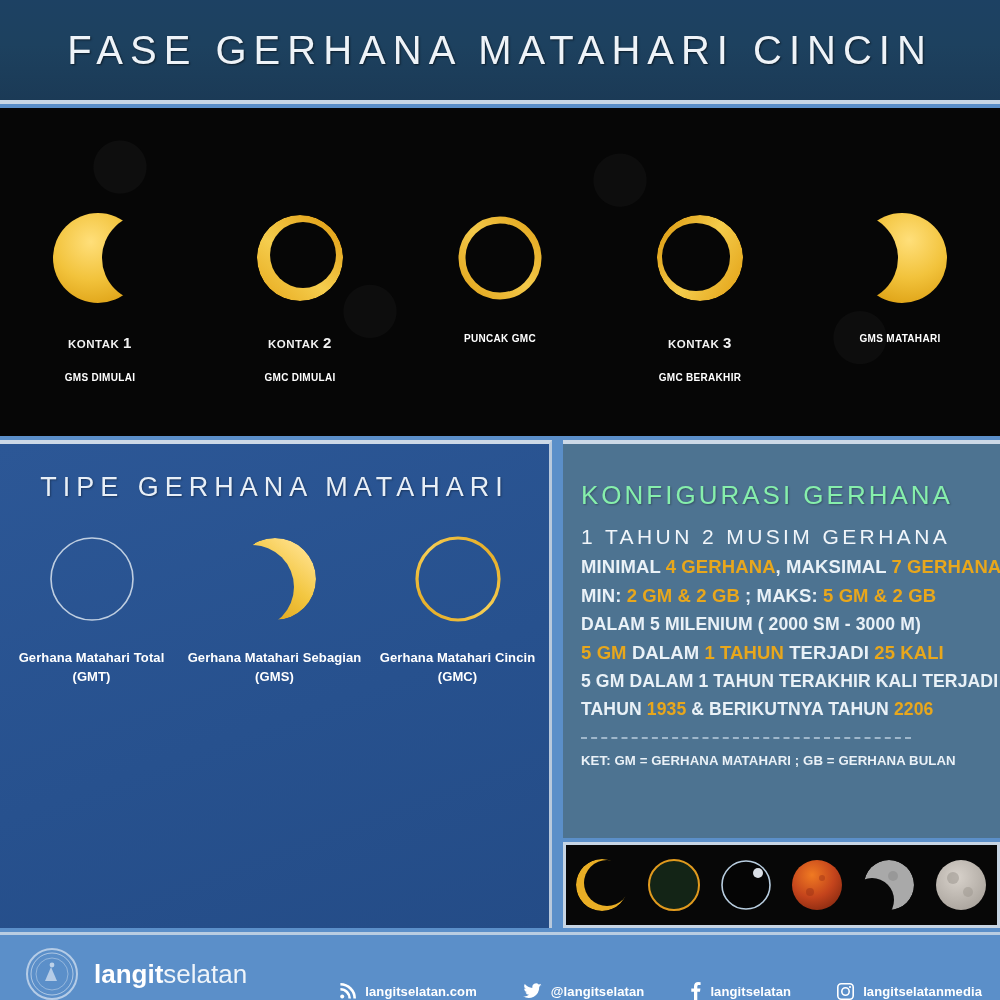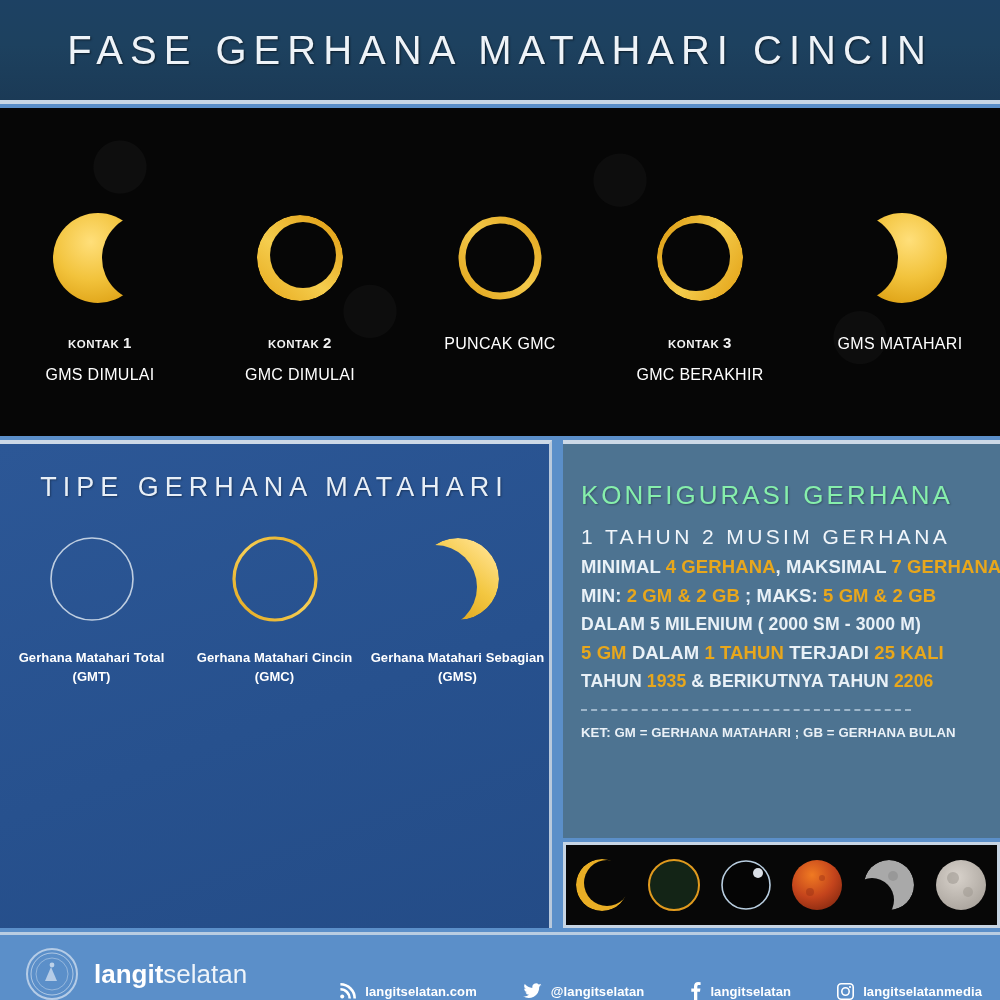--- a/index.html
+++ b/index.html
@@ -44,22 +44,22 @@
   }
   .phase { width:200px; padding-top:98px; text-align:center; position:relative; }
   .orb-wrap { height:104px; display:flex; align-items:center; justify-content:center; }
   .ph-cap { margin-top:22px; line-height:1.45; }
   .ph-cap .k {
     color:#f2f2f2; font-size:11.5px; font-weight:700; letter-spacing:.5px;
     text-transform:uppercase;
   }
   .ph-cap .k b { font-size:15px; font-weight:700; }
   .ph-cap .d {
-    color:#ffffff; font-size:16px; font-weight:400; letter-spacing:.3px;
-    margin-top:9px;
+    color:#ffffff; font-size:10px; font-weight:700; letter-spacing:.3px;
+    margin-top:17px;
   }
 
   
   .typepanel {
     position:absolute; left:0; top:440px; width:552px; height:488px;
     background:linear-gradient(160deg,#2c5796 0%,#27518e 55%,#244c87 100%);
     border-top:4px solid #cdd9e7;
     border-right:3px solid #b9c9dc;
   }
   .typepanel h2 {
@@ -281,57 +281,57 @@
         <div class="tlab">
           <span>Gerhana Matahari Total</span><br>
           <span>(GMT)</span>
         </div>
       </div>
 
       <div class="type">
         <div class="ticon">
           <svg width="96" height="96" viewBox="0 0 96 96">
             <defs>
-              <linearGradient id="tring" x1="0%" y1="100%" x2="100%" y2="0%">
-                <stop offset="0%" stop-color="#e3a61c"></stop>
-                  <stop offset="50%" stop-color="#f6cf55"></stop>
-                <stop offset="100%" stop-color="#e3a61c"></stop>
-              </linearGradient>
-            </defs>
-            <circle cx="48" cy="48" r="41" fill="none" stroke="url(#tring)" stroke-width="3.2"></circle>
-          </svg>
-        </div>
-        <div class="tlab">
-          <span>Gerhana Matahari Cincin</span><br>
-          <span>(GMC)</span>
-        </div>
-      </div>
-
-      <div class="type">
-        <div class="ticon">
-          <svg width="96" height="96" viewBox="0 0 96 96">
-            <defs>
               <linearGradient id="cres" x1="20%" y1="90%" x2="85%" y2="10%">
                 <stop offset="0%" stop-color="#dda017"></stop>
                   <stop offset="55%" stop-color="#f3c741"></stop>
                 <stop offset="100%" stop-color="#ffe08a"></stop>
               </linearGradient>
               <mask id="mkC">
                 <circle cx="48" cy="48" r="41" fill="#fff"></circle>
                 <circle cx="25" cy="56" r="42" fill="#000"></circle>
               </mask>
             </defs>
             <circle cx="48" cy="48" r="41" fill="url(#cres)" mask="url(#mkC)"></circle>
           </svg>
         </div>
         <div class="tlab">
           <span>Gerhana Matahari Sebagian</span><br>
           <span>(GMS)</span>
         </div>
       </div>
+
+      <div class="type">
+        <div class="ticon">
+          <svg width="96" height="96" viewBox="0 0 96 96">
+            <defs>
+              <linearGradient id="tring" x1="0%" y1="100%" x2="100%" y2="0%">
+                <stop offset="0%" stop-color="#e3a61c"></stop>
+                  <stop offset="50%" stop-color="#f6cf55"></stop>
+                <stop offset="100%" stop-color="#e3a61c"></stop>
+              </linearGradient>
+            </defs>
+            <circle cx="48" cy="48" r="41" fill="none" stroke="url(#tring)" stroke-width="3.2"></circle>
+          </svg>
+        </div>
+        <div class="tlab">
+          <span>Gerhana Matahari Cincin</span><br>
+          <span>(GMC)</span>
+        </div>
+      </div>
     </div>
 
   </div>
 
   <div class="confpanel">
     <h2>KONFIGURASI GERHANA</h2>
     <div class="conf-lead">1 TAHUN 2 MUSIM GERHANA</div>
 
     <div class="conf-line">
       <span>MINIMAL </span><span class="gold">4 GERHANA</span><span>, MAKSIMAL </span><span class="gold">7 GERHANA</span>
@@ -340,20 +340,21 @@
     <div class="conf-line">
       <span>MIN: </span><span class="gold">2 GM &amp; 2 GB</span><span> ; MAKS: </span><span class="gold">5 GM &amp; 2 GB</span>
     </div>
 
     <div class="conf-line sm">DALAM 5 MILENIUM ( 2000 SM - 3000 M)</div>
 
     <div class="conf-line">
       <span class="gold">5 GM</span><span> DALAM </span><span class="gold">1 TAHUN</span><span> TERJADI </span><span class="gold">25 KALI</span>
     </div>
 
+    <div class="conf-line sm">5 GM DALAM 1 TAHUN TERAKHIR KALI TERJADI</div>
 
     <div class="conf-line sm">
       <span>TAHUN </span><span class="gold">1935</span><span> &amp; BERIKUTNYA TAHUN </span><span class="gold">2206</span>
     </div>
 
     <div class="conf-dash"></div>
     <div class="conf-ket">KET: GM = GERHANA MATAHARI ; GB = GERHANA BULAN</div>
   </div>
 
   <div class="thumbs">

